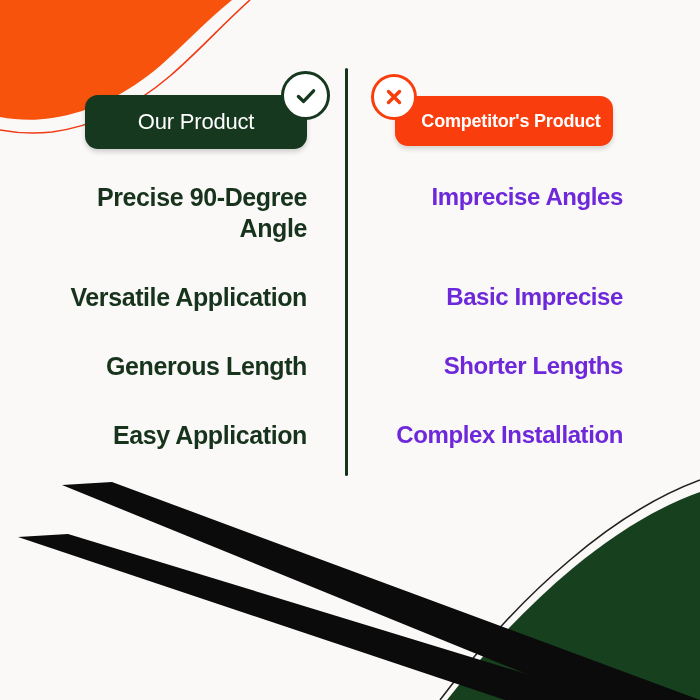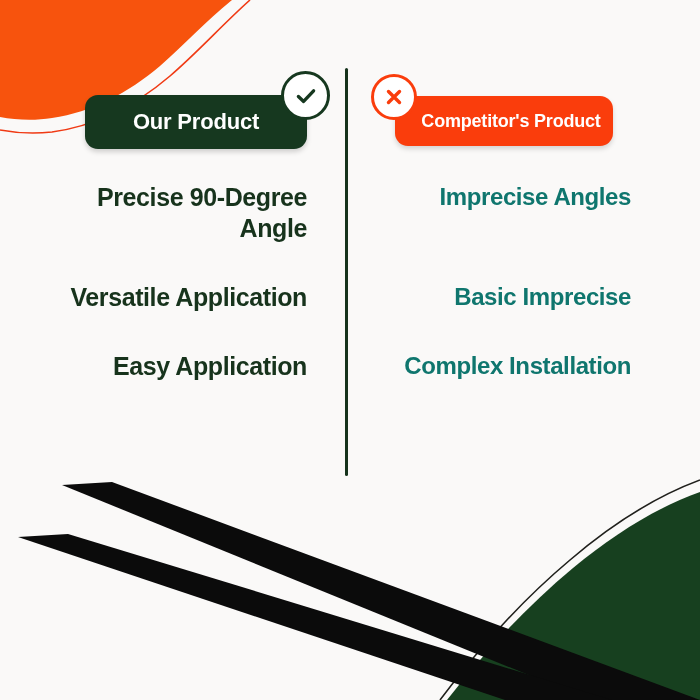--- a/index.html
+++ b/index.html
@@ -53,21 +53,21 @@
     top: 95px;
     width: 222px;
     height: 54px;
     background: #16381f;
     border-radius: 13px;
     box-shadow: 0 3px 5px rgba(0,0,0,0.17);
   }
   #badge-ours .badge-label {
     color: #ffffff;
     font-size: 22px;
-    font-weight: bold;
+    font-weight: normal;
     letter-spacing: -0.2px;
     white-space: nowrap;
   }
   #badge-theirs {
     left: 395px;
     top: 96px;
     width: 218px;
     height: 50px;
     background: #fa3d0c;
     border-radius: 13px;
@@ -127,22 +127,22 @@
   }
   .cell-ours {
     width: 345px;
     padding: 0 38px;
     color: #17331c;
     font-size: 25px;
     letter-spacing: -0.4px;
   }
   .cell-theirs {
     width: 308px;
-    padding: 0 22px;
-    color: #0f766e;
+    padding: 0 30px;
+    color: #6d28d9;
     font-size: 24px;
     letter-spacing: -0.4px;
   }
   .row-0 { height: 97px; }
   .row-1 { height: 70px; }
   .row-2 { height: 69px; }
   .row-3 { height: 60px; }
   .row-0 .feature-cell { padding-top: 10px; }
   .row-1 .feature-cell { padding-top: 13px; }
   .row-2 .feature-cell { padding-top: 12px; }
@@ -193,20 +193,24 @@
     <div class="feature-row row-0">
       <div class="feature-cell cell-ours">Precise 90-Degree Angle</div>
       <div class="feature-cell cell-theirs">Imprecise Angles</div>
     </div>
 
     <div class="feature-row row-1">
       <div class="feature-cell cell-ours">Versatile Application</div>
       <div class="feature-cell cell-theirs">Basic Imprecise</div>
     </div>
 
+    <div class="feature-row row-2">
+      <div class="feature-cell cell-ours">Generous Length</div>
+      <div class="feature-cell cell-theirs">Shorter Lengths</div>
+    </div>
 
     <div class="feature-row row-3">
       <div class="feature-cell cell-ours">Easy Application</div>
       <div class="feature-cell cell-theirs">Complex Installation</div>
     </div>
 
   </div>
 
 </div>
 

